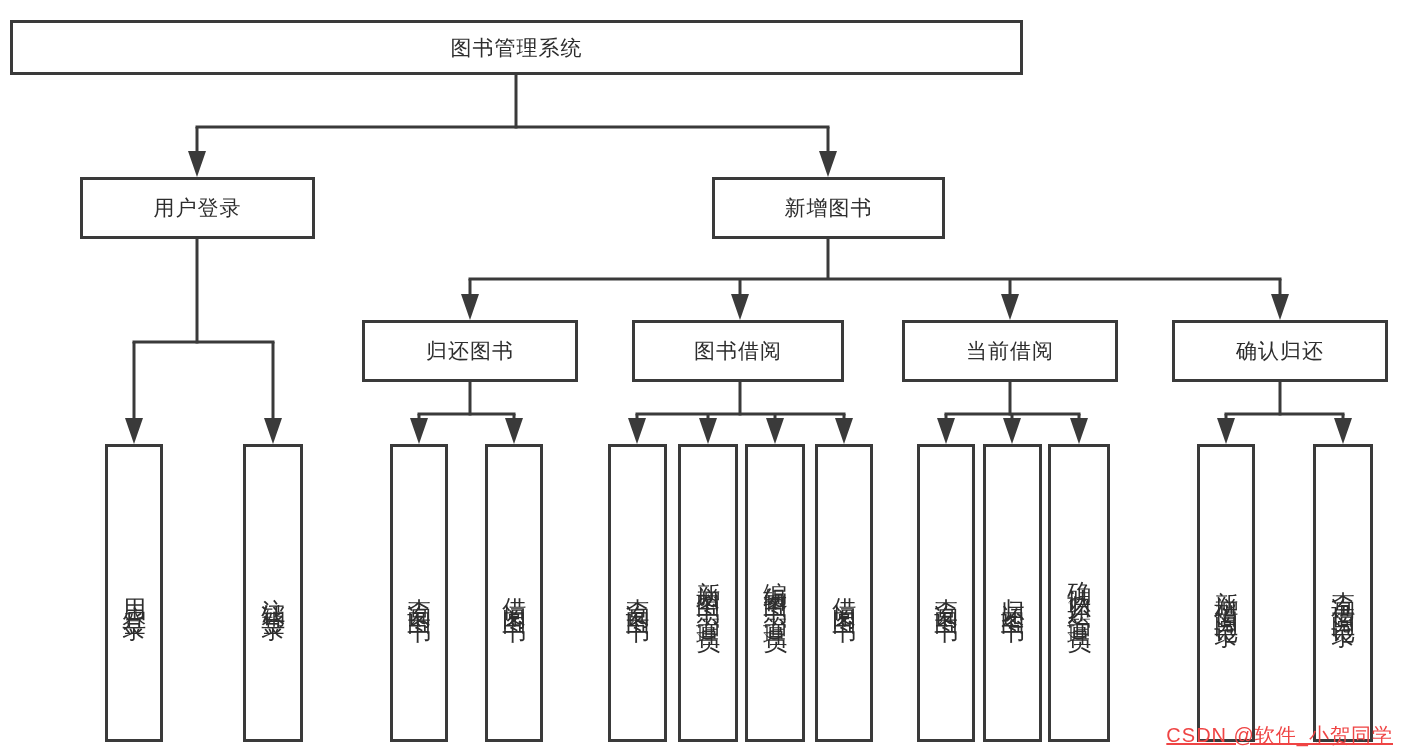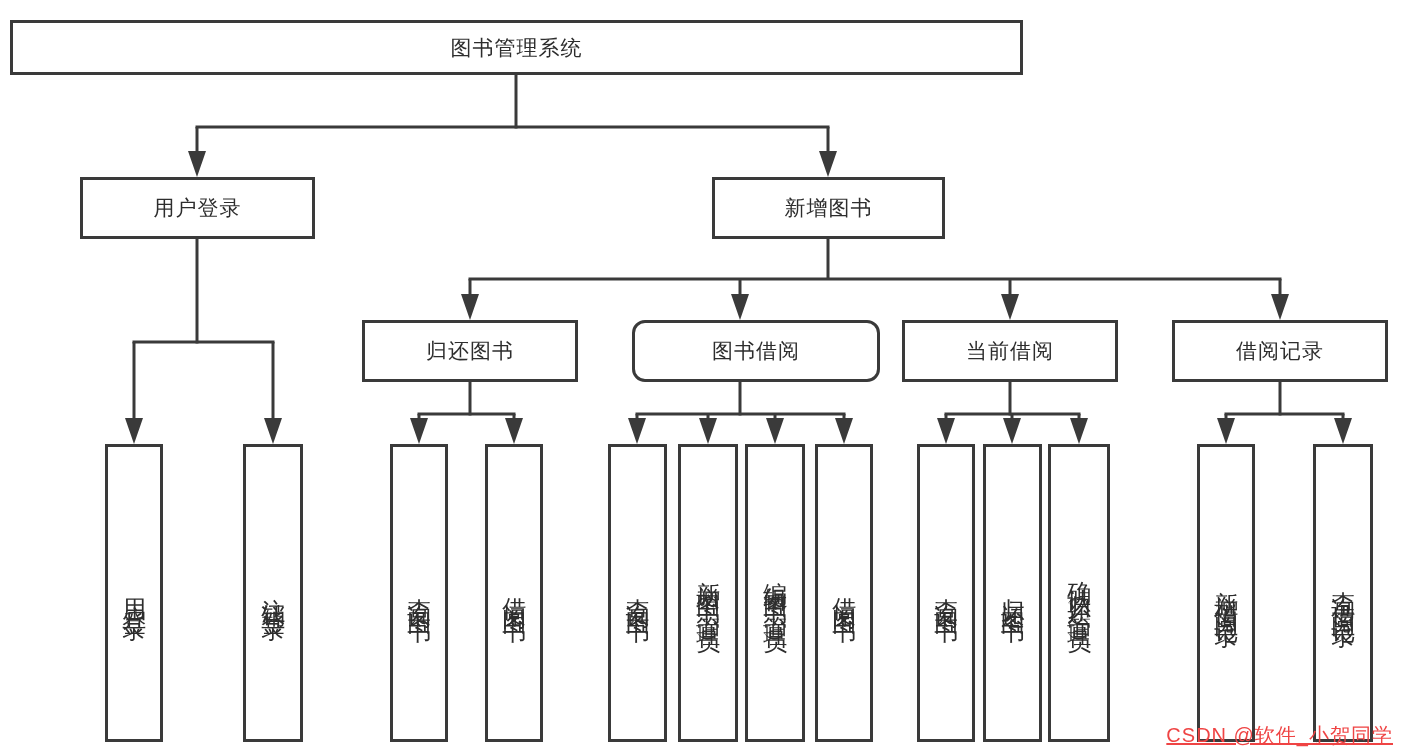--- a/index.html
+++ b/index.html
@@ -43,21 +43,21 @@
     line-height: 1.1;
     color: #2d2d2d;
     white-space: nowrap;
   }
 
   
   .n-root            { left: 10px;   top: 13px;  width: 1013px; height: 55px; }
   .n-user-login      { left: 80px;   top: 170px; width: 235px;  height: 62px; }
   .n-book-mgmt       { left: 712px;  top: 170px; width: 233px;  height: 62px; }
   .n-new-book-rec    { left: 362px;  top: 313px; width: 216px;  height: 62px; }
-  .n-book-borrow     { left: 632px;  top: 313px; width: 248px;  height: 62px; border-radius: 13px; }
+  .n-book-borrow     { left: 632px;  top: 313px; width: 212px;  height: 62px; }
   .n-current-borrow  { left: 902px;  top: 313px; width: 216px;  height: 62px; }
   .n-borrow-records  { left: 1172px; top: 313px; width: 216px;  height: 62px; }
 
   .leaf { top: 437px; height: 298px; }
   .l-user-login      { left: 105px;  width: 58px; }
   .l-logout          { left: 243px;  width: 60px; }
   .l-query-books-1   { left: 390px;  width: 58px; }
   .l-borrow-books-1  { left: 485px;  width: 58px; }
   .l-query-books-2   { left: 608px;  width: 59px; }
   .l-add-books       { left: 678px;  width: 60px; }
@@ -175,21 +175,21 @@
   <div class="node n-new-book-rec">
     <span>归还图书</span>
   </div>
   <div class="node n-book-borrow">
     <span>图书借阅</span>
   </div>
   <div class="node n-current-borrow">
     <span>当前借阅</span>
   </div>
   <div class="node n-borrow-records">
-    <span>借阅记录</span>
+    <span>确认归还</span>
   </div>
 
   <div class="node leaf l-user-login">
     <span class="vtext">用户登录</span>
   </div>
   <div class="node leaf l-logout">
     <span class="vtext">注销登录</span>
   </div>
 
   <div class="node leaf l-query-books-1">

